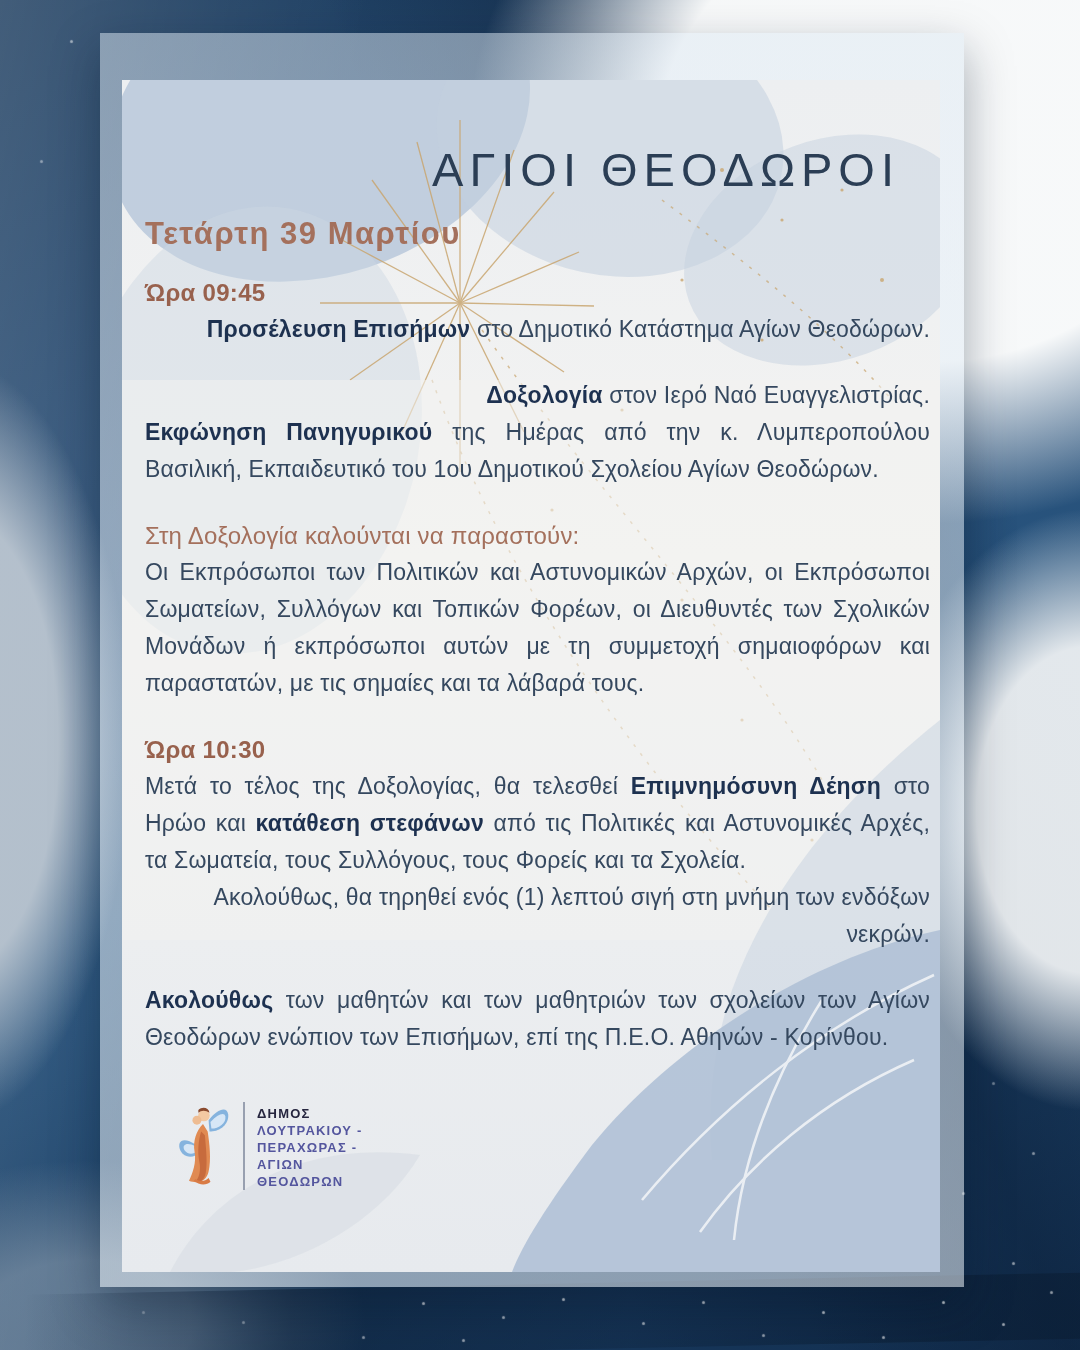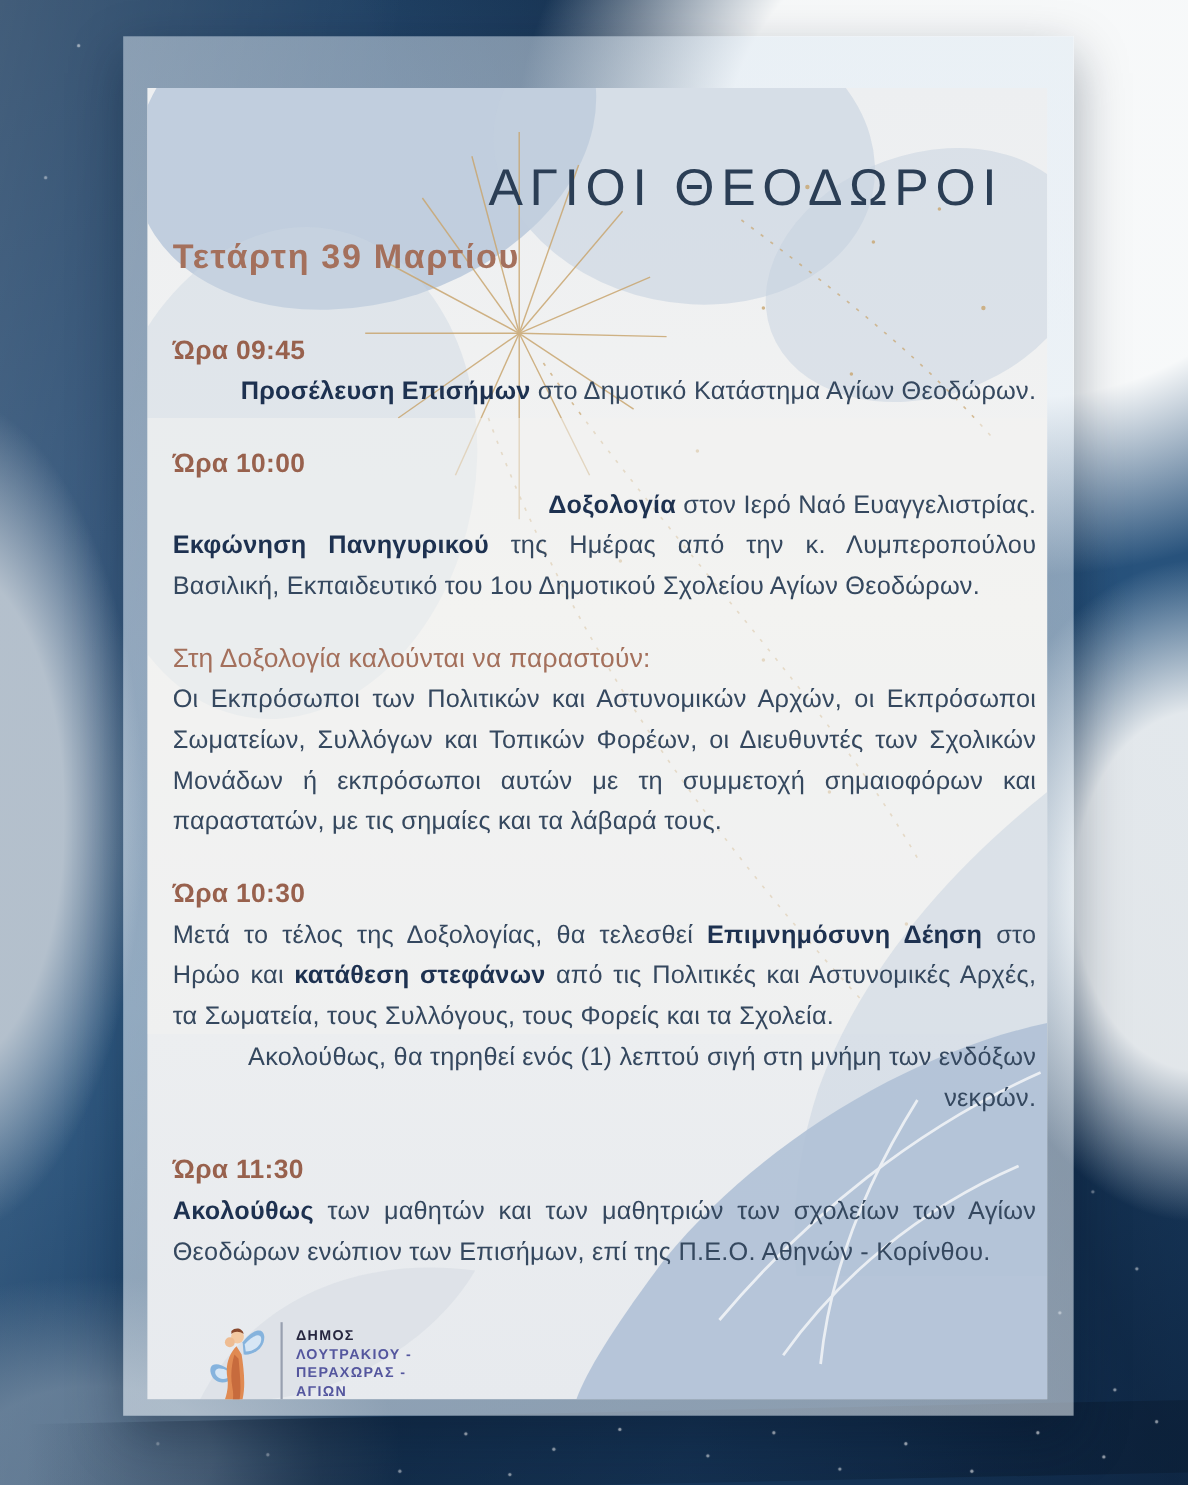--- a/index.html
+++ b/index.html
@@ -37,40 +37,40 @@
       642px 1322px 1px 0 rgba(255,255,255,.6), 702px 1301px 1px 0 rgba(255,255,255,.7),
       762px 1334px 1px 0 rgba(255,255,255,.55), 822px 1311px 1px 0 rgba(255,255,255,.7),
       882px 1336px 1px 0 rgba(255,255,255,.6), 942px 1301px 1px 0 rgba(255,255,255,.75),
       1002px 1323px 1px 0 rgba(255,255,255,.6), 1050px 1291px 1px 0 rgba(255,255,255,.55),
       362px 1336px 1px 0 rgba(255,255,255,.5), 462px 1339px 1px 0 rgba(255,255,255,.55),
       242px 1321px 1px 0 rgba(255,255,255,.4), 142px 1311px 1px 0 rgba(255,255,255,.35),
       1032px 1152px 1px 0 rgba(255,255,255,.5), 992px 1082px 1px 0 rgba(255,255,255,.4);
   }
   
   .frame{
-    position:absolute;left:112px;top:33px;width:864px;height:1254px;
+    position:absolute;left:100px;top:33px;width:864px;height:1254px;
     background:linear-gradient(180deg, rgba(221,232,242,0.5), rgba(236,242,247,0.55));
     box-shadow:0 18px 44px rgba(7,20,40,0.35);
   }
   .panel{
     position:absolute;left:22px;top:47px;right:24px;bottom:15px;overflow:hidden;
     background:linear-gradient(180deg,#edeff1 0%, #f3f3f2 40%, #eceef0 72%, #e7eaee 100%);
   }
   .decor{position:absolute;inset:0;width:100%;height:100%;}
   .content{position:relative;z-index:2;padding:62px 10px 0 23px;}
   
   .title{
     font-size:47px;font-weight:400;letter-spacing:6px;line-height:56px;
     color:var(--title-navy,#2b3e55);text-align:right;margin:0 30px 0 0;
   }
   .date{
     font-size:31px;font-weight:700;letter-spacing:1.5px;line-height:40px;
     color:var(--accent-brown,#a4705c);margin-top:16px;
   }
-  .sections{margin-top:46px;}
+  .sections{margin-top:20px;}
   .section{margin:0 0 29px 0;}
   .sec-heading{font-size:24px;line-height:37px;margin:0;}
   .sec-heading.time{font-weight:700;color:var(--time-brown,#98614d);letter-spacing:0.3px;}
   .sec-heading.invite{font-weight:400;color:var(--accent-brown,#a4705c);letter-spacing:0.2px;}
   .par{margin:0;font-size:23px;line-height:37px;color:var(--body-navy,#35485f);letter-spacing:0.2px;text-align:right;}
   .par.justify{text-align:justify;}
   .par .b{font-weight:700;color:var(--bold-navy,#1d3150);}
   
   .logo{display:flex;align-items:flex-end;gap:12px;margin:42px 0 0 30px;}
   .logo-figure{width:56px;height:92px;flex:0 0 auto;}
@@ -147,35 +147,33 @@
     <div class="content">
       <h1 class="title">ΑΓΙΟΙ ΘΕΟΔΩΡΟΙ</h1>
       <div class="date">Τετάρτη 39 Μαρτίου</div>
 
       <div class="sections">
           <section class="section">
             <div class="sec-heading time">Ώρα 09:45</div>
             <p class="par"><span class="b">Προσέλευση Επισήμων</span><span> στο Δημοτικό Κατάστημα Αγίων Θεοδώρων.</span></p>
           </section>
           <section class="section">
-            <div class="sec-heading time">Ώρα 10:00</div>
             <p class="par"><span class="b">Δοξολογία</span><span> στον Ιερό Ναό Ευαγγελιστρίας.</span></p>
             <p class="par justify"><span class="b">Εκφώνηση Πανηγυρικού</span><span> της Ημέρας από την κ. Λυμπεροπούλου Βασιλική, Εκπαιδευτικό του 1ου Δημοτικού Σχολείου Αγίων Θεοδώρων.</span></p>
           </section>
           <section class="section">
             <div class="sec-heading invite">Στη Δοξολογία καλούνται να παραστούν:</div>
             <p class="par justify"><span>Οι Εκπρόσωποι των Πολιτικών και Αστυνομικών Αρχών, οι Εκπρόσωποι Σωματείων, Συλλόγων και Τοπικών Φορέων, οι Διευθυντές των Σχολικών Μονάδων ή εκπρόσωποι αυτών με τη συμμετοχή σημαιοφόρων και παραστατών, με τις σημαίες και τα λάβαρά τους.</span></p>
           </section>
           <section class="section">
             <div class="sec-heading time">Ώρα 10:30</div>
             <p class="par justify"><span>Μετά το τέλος της Δοξολογίας, θα τελεσθεί </span><span class="b">Επιμνημόσυνη Δέηση</span><span> στο Ηρώο και </span><span class="b">κατάθεση στεφάνων</span><span> από τις Πολιτικές και Αστυνομικές Αρχές, τα Σωματεία, τους Συλλόγους, τους Φορείς και τα Σχολεία.</span></p>
             <p class="par"><span>Ακολούθως, θα τηρηθεί ενός (1) λεπτού σιγή στη μνήμη των ενδόξων νεκρών.</span></p>
           </section>
           <section class="section">
-            <div class="sec-heading time">Ώρα 11:30</div>
             <p class="par justify"><span class="b">Ακολούθως</span><span> των μαθητών και των μαθητριών των σχολείων των Αγίων Θεοδώρων ενώπιον των Επισήμων, επί της Π.Ε.Ο. Αθηνών - Κορίνθου.</span></p>
           </section>
         </div>
 
       <div class="logo">
         <svg class="logo-figure" viewBox="0 0 60 95" aria-hidden="true">
           <path d="M 36,22 C 46,9 56,7 57,16 C 58,27 47,35 37,34 Z" fill="#7fb0dc" opacity="0.95"></path>
           <path d="M 38,24 C 46,15 53,13 54,18 C 55,25 47,31 39,31 Z" fill="#eaf3fb" opacity="0.8"></path>
           <path d="M 22,48 C 9,39 1,44 6,55 C 10,63 21,63 27,56 Z" fill="#7fb0dc" opacity="0.95"></path>
           <path d="M 22,50 C 13,45 7,48 10,54 C 13,59 20,59 24,55 Z" fill="#eaf3fb" opacity="0.8"></path>

